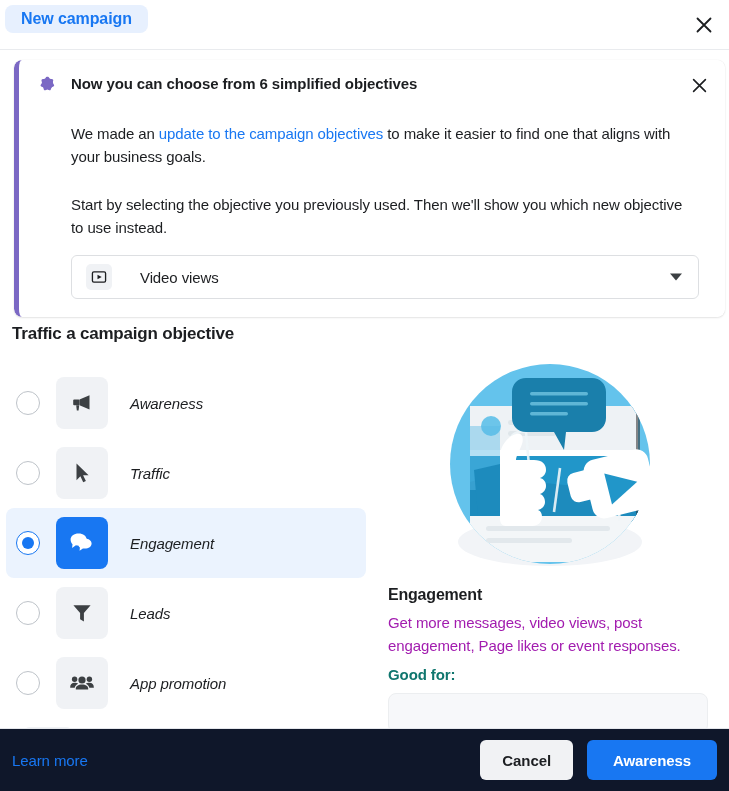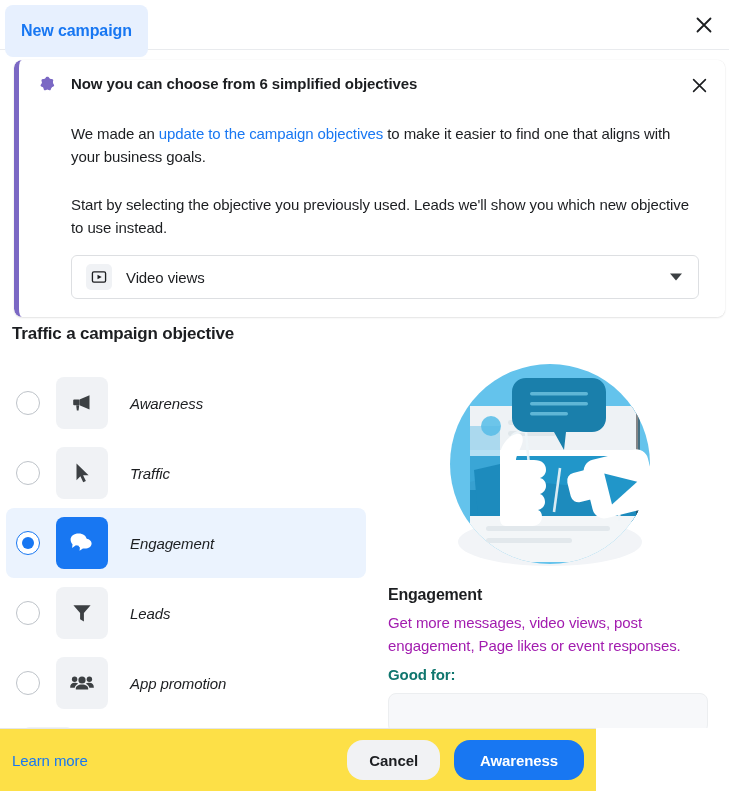--- a/index.html
+++ b/index.html
@@ -20,21 +20,21 @@
   
   .header {
     position: absolute; left: 0; top: 0;
     width: 729px; height: 50px;
     background: #ffffff;
     border-bottom: 1px solid #e9ebee;
     box-sizing: border-box;
   }
   .tab-pill {
     position: absolute; left: 5px; top: 5px;
-    height: 52px;
+    height: 28px;
     padding: 0 16px;
     display: flex; align-items: center;
     background: #e7f0fe;
     border-radius: 8px;
     color: #1877f2;
     font-size: 16px;
     font-weight: bold;
     letter-spacing: -0.1px;
     cursor: pointer;
     white-space: nowrap;
@@ -118,21 +118,21 @@
     cursor: pointer;
   }
   .dd-icon-box {
     width: 26px; height: 26px;
     background: #f0f2f5;
     border-radius: 5px;
     display: flex; align-items: center; justify-content: center;
     flex: 0 0 auto;
   }
   .dd-label {
-    margin-left: 14px;
+    margin-left: 28px;
     font-size: 15px;
     color: #1c1e21;
     letter-spacing: -0.1px;
   }
   .dd-caret {
     position: absolute; right: 16px; top: 50%;
     transform: translateY(-50%);
     width: 0; height: 0;
     border-left: 6px solid transparent;
     border-right: 6px solid transparent;
@@ -240,43 +240,43 @@
     width: 320px; height: 40px;
     background: #f7f8fa;
     border: 1px solid #eceef0;
     border-radius: 8px;
     box-sizing: border-box;
   }
 
   
   .footer {
     position: absolute; left: 0; bottom: 0;
-    width: 596px; height: 63px;
-    background: #fde047;
+    width: 729px; height: 63px;
+    background: #0f172a;
     border-top: 1px solid #e4e6eb;
     box-sizing: border-box;
     display: flex; align-items: center;
   }
   .learn-more {
     position: absolute; left: 12px;
     font-size: 15px;
     color: #1877f2;
     text-decoration: none;
     cursor: pointer;
     letter-spacing: -0.1px;
   }
   .footer-btns {
     position: absolute; right: 12px;
     display: flex; align-items: center; gap: 14px;
   }
   .btn {
     height: 40px;
     padding: 0 22px;
     border: none;
-    border-radius: 16px;
+    border-radius: 6px;
     font-family: "Liberation Sans", sans-serif;
     font-size: 15px;
     font-weight: bold;
     letter-spacing: -0.1px;
     cursor: pointer;
   }
   .btn-cancel { background: #f1f2f4; color: #1c1e21; }
   .btn-primary { background: #1877f2; color: #ffffff; padding: 0 26px; }
 </style>
 </head>
@@ -307,21 +307,21 @@
       </div>
 
       <div class="banner-close">
         <svg width="19" height="19" viewBox="0 0 20 20">
           <path d="M3.8 3.8 L16.2 16.2 M16.2 3.8 L3.8 16.2" stroke="#1c1e21" stroke-width="1.7" stroke-linecap="round" fill="none"></path>
         </svg>
       </div>
 
       <p class="banner-p"><span>We made an </span><a class="banner-link">update to the campaign objectives</a><span> to make it easier to find one that aligns with your business goals.</span></p>
 
-      <p class="banner-p">Start by selecting the objective you previously used. Leads we'll show you which new objective to use instead.</p>
+      <p class="banner-p">Start by selecting the objective you previously used. Then we'll show you which new objective to use instead.</p>
 
       <div class="dropdown">
         <span class="dd-icon-box">
           <svg width="16" height="16" viewBox="0 0 18 18">
             <rect x="1.6" y="3.2" width="14.8" height="11.6" rx="1.6" fill="none" stroke="#1c1e21" stroke-width="1.5"></rect>
             <path d="M7.3 6.4 L12 9 L7.3 11.6 Z" fill="#1c1e21"></path>
           </svg>
         </span>
         <span class="dd-label">Video views</span>
         <span class="dd-caret"></span>

